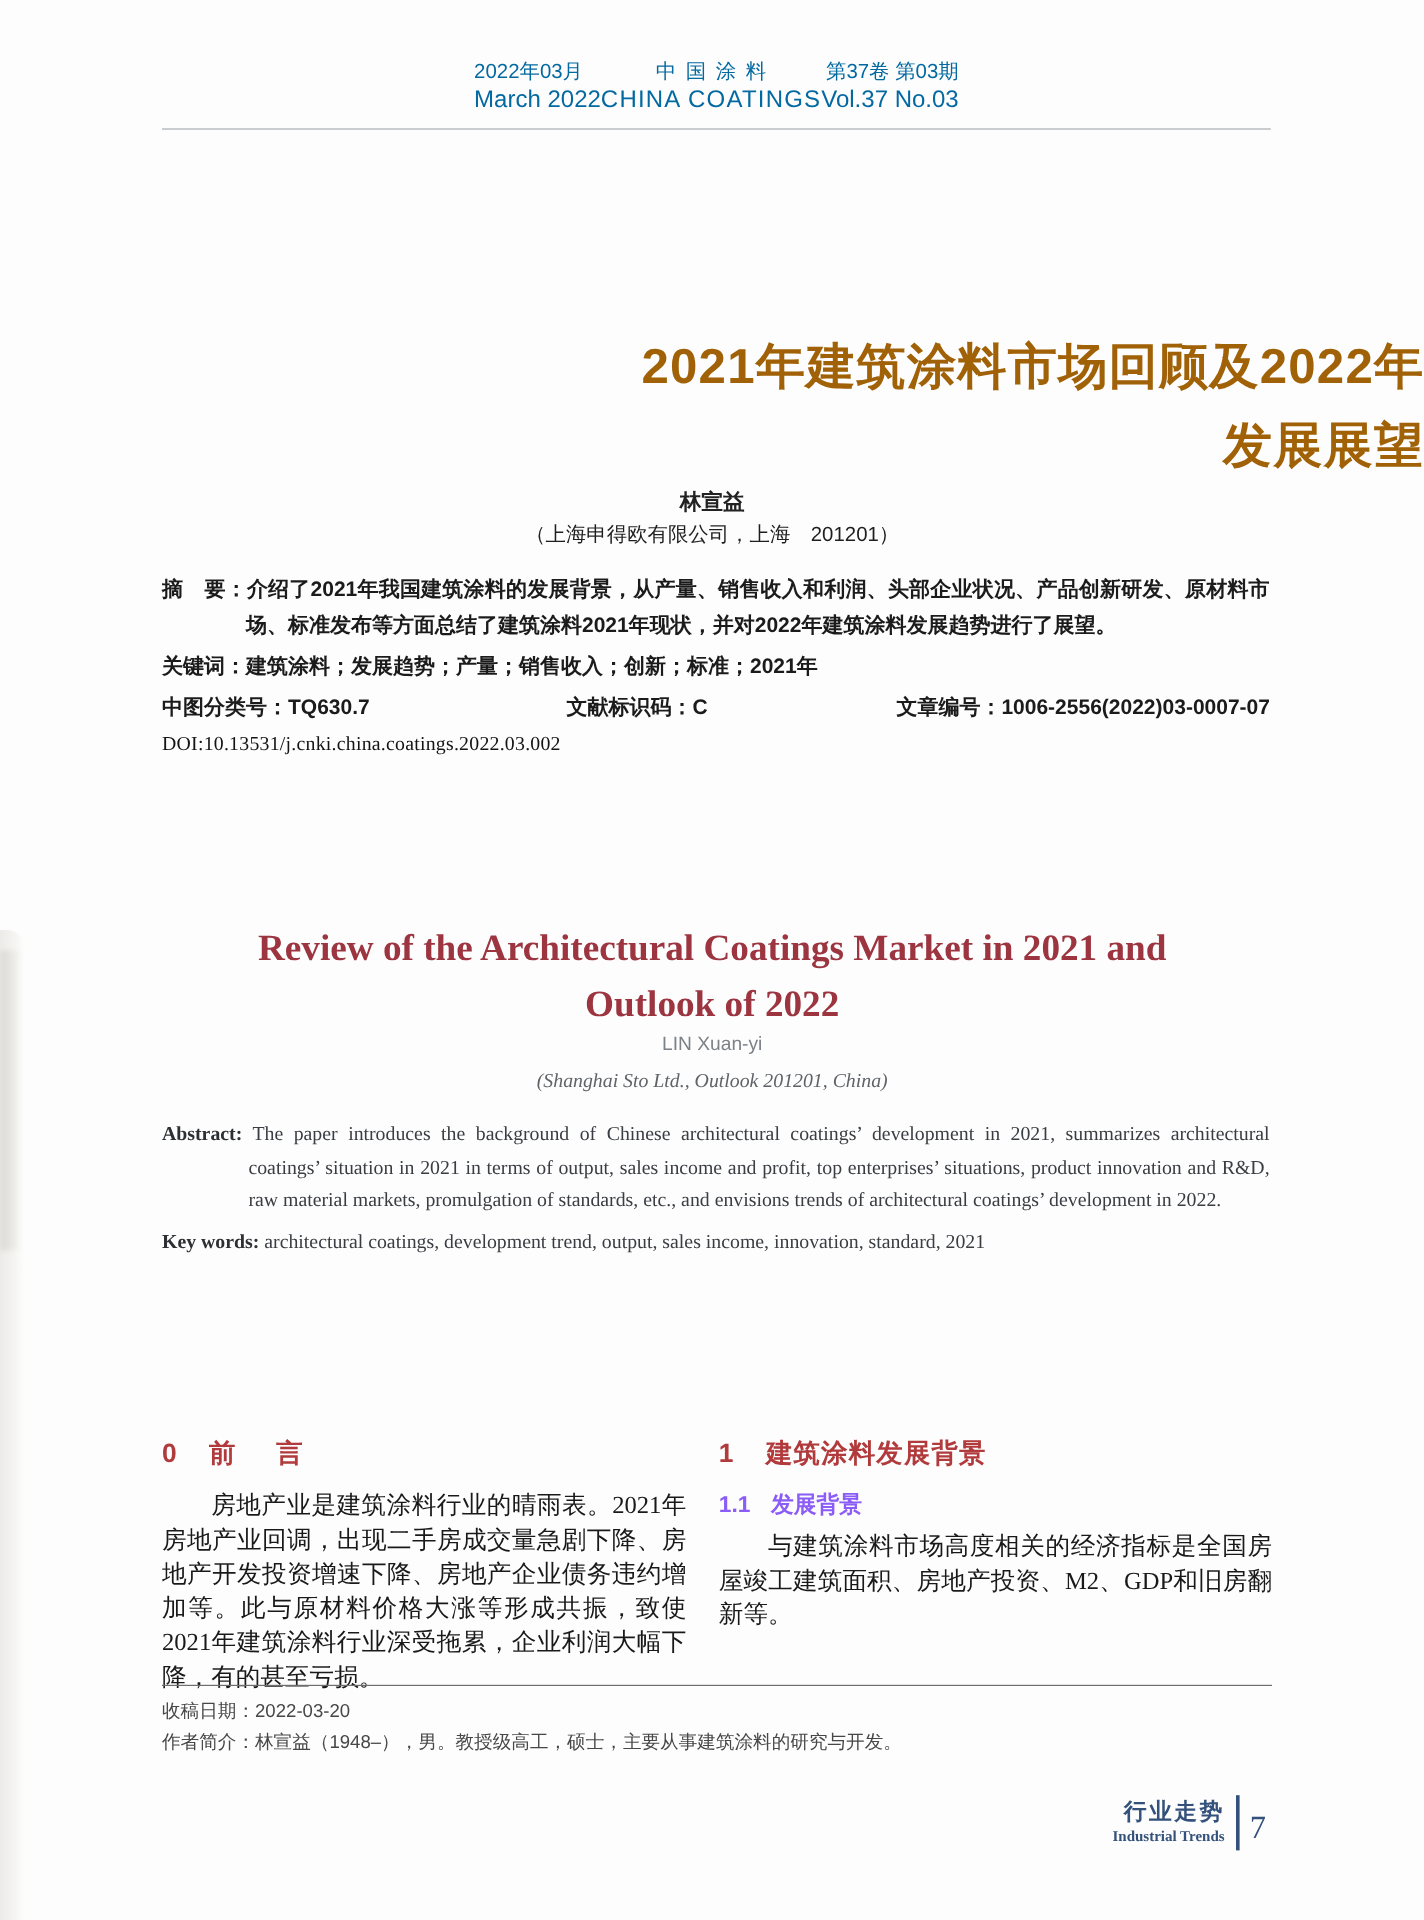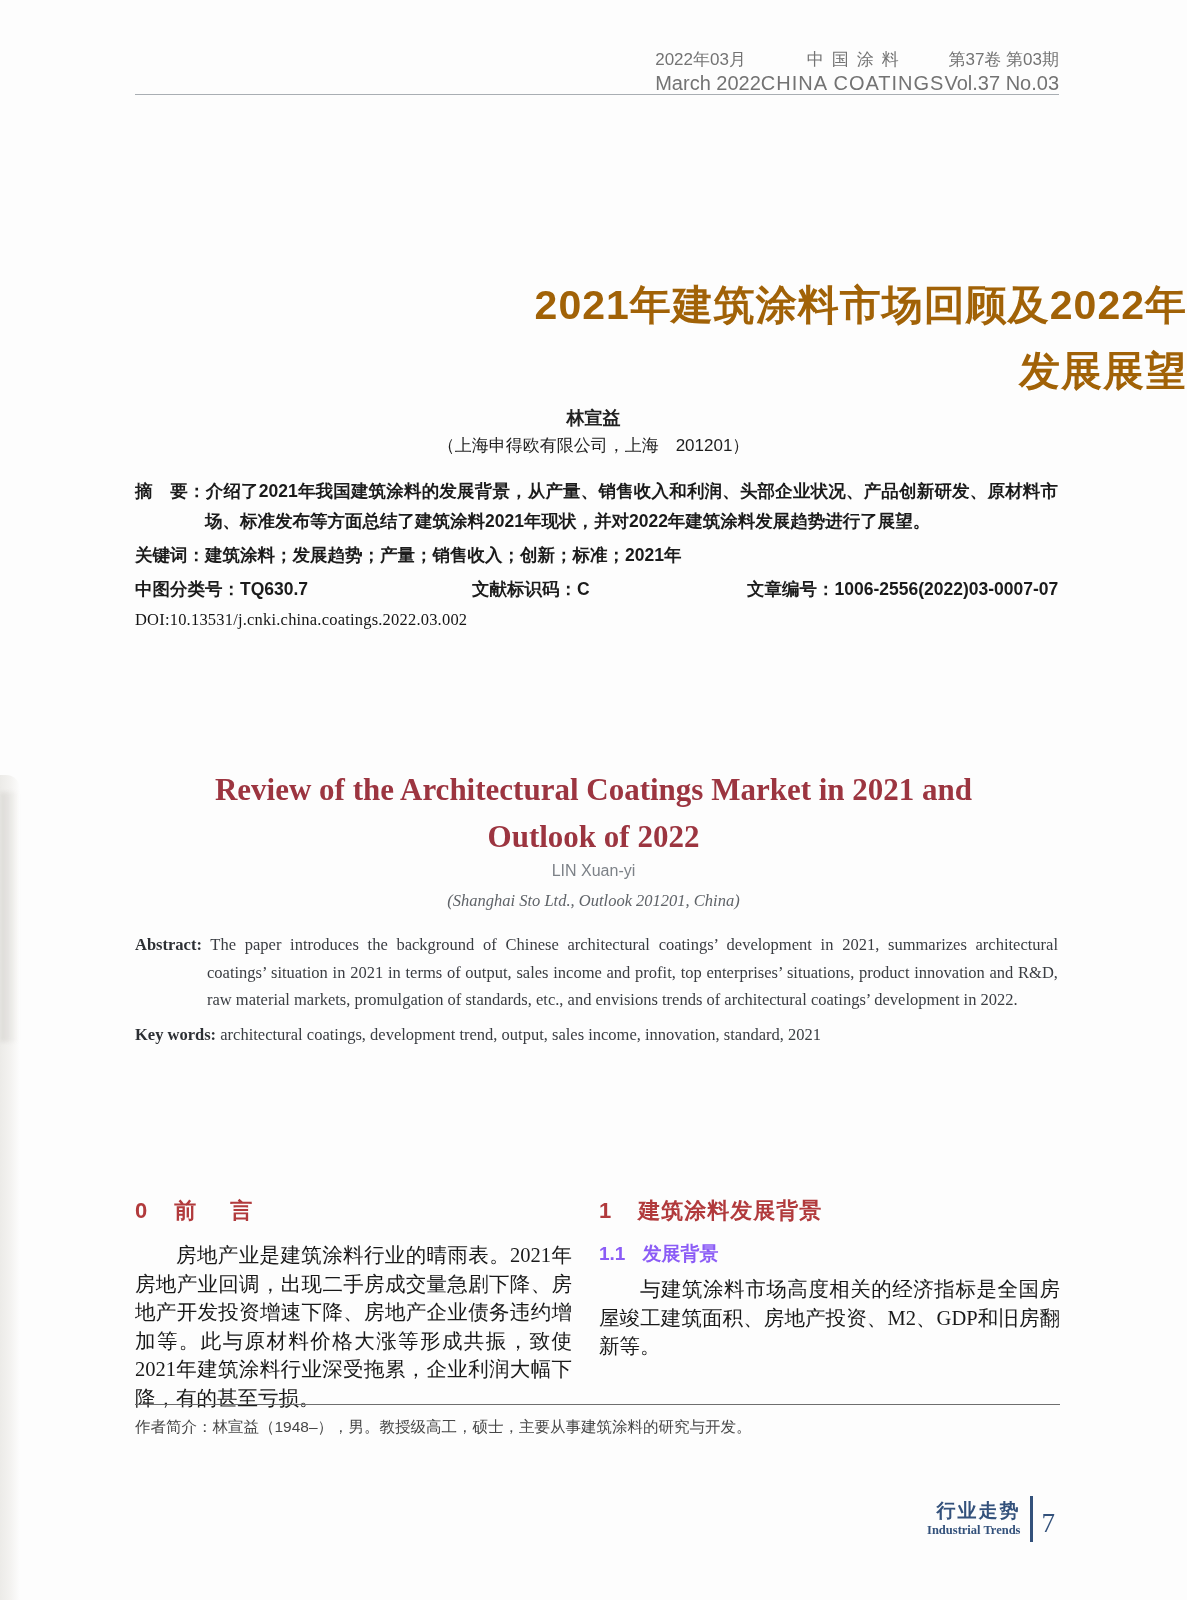--- a/index.html
+++ b/index.html
@@ -18,23 +18,23 @@
   }
   .scan-edge-dark{
     position:absolute;left:0;top:792px;width:18px;height:250px;
     background:linear-gradient(to right,#d9d7d3,rgba(255,255,255,0));
     filter:blur(2px);opacity:.85;
   }
 
   
   .hdr{
     position:absolute;left:135px;right:128px;top:48px;
-    display:flex;justify-content:flex-end;align-items:flex-start;
-    color:#737373;
-    padding-bottom:0;border-bottom:1.5px solid #a9aeb3;
+    display:flex;justify-content:center;align-items:flex-start;
+    color:#0369a1;
+    padding-bottom:13px;border-bottom:1.5px solid #a9aeb3;
   }
   .hdr .cn{font-size:17px;line-height:24px;}
   .hdr .en{font-size:20px;line-height:22px;}
   .hdr-center{text-align:center;}
   .hdr-center .cn{letter-spacing:8px;text-indent:8px;}
   .hdr-center .en{letter-spacing:1px;}
   .hdr-right{text-align:right;}
 
   
   .title-cn{
@@ -193,20 +193,21 @@
       <p class="body">房地产业是建筑涂料行业的晴雨表。2021年房地产业回调，出现二手房成交量急剧下降、房地产开发投资增速下降、房地产企业债务违约增加等。此与原材料价格大涨等形成共振，致使2021年建筑涂料行业深受拖累，企业利润大幅下降，有的甚至亏损。</p>
     </div>
     <div class="col-right">
       <h2 class="sec"><span class="sec-num">1</span><span>建筑涂料发展背景</span></h2>
       <h3 class="subsec"><span class="sec-num">1.1</span><span>发展背景</span></h3>
       <p class="body">与建筑涂料市场高度相关的经济指标是全国房屋竣工建筑面积、房地产投资、M2、GDP和旧房翻新等。</p>
     </div>
   </div>
 
   <div class="footnote">
+    <div>收稿日期：2022-03-20</div>
     <div>作者简介：林宣益（1948–），男。教授级高工，硕士，主要从事建筑涂料的研究与开发。</div>
   </div>
 
   <div class="folio">
     <div class="folio-left">
       <div class="folio-cn">行业走势</div>
       <div class="folio-en">Industrial Trends</div>
     </div>
     <div class="folio-bar"></div>
     <div class="folio-num">7</div>

